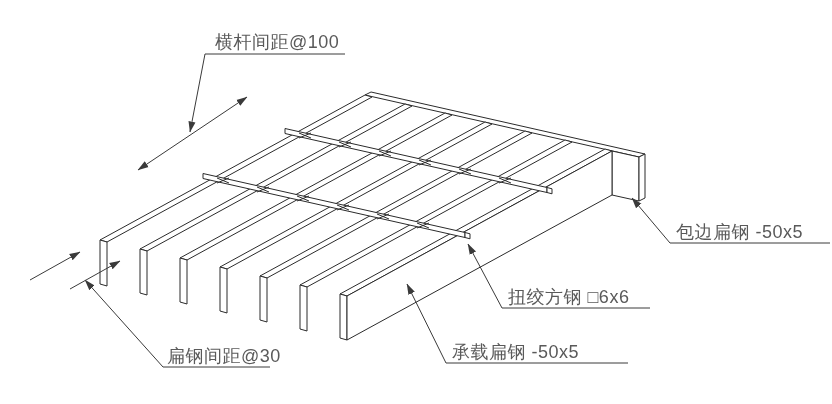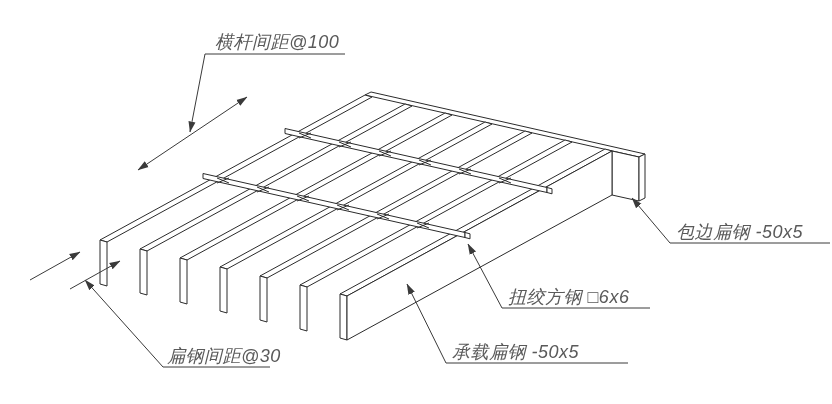--- a/index.html
+++ b/index.html
@@ -6,21 +6,20 @@
     margin: 0;
     padding: 0;
     background: #ffffff;
   }
   .canvas {
     position: relative;
     width: 832px;
     height: 404px;
     background: #ffffff;
     overflow: hidden;
-    font-style: italic;
   }
   svg { display: block; }
   .solid polygon {
     fill: #ffffff;
     stroke: #2b2b2b;
     stroke-width: 1;
     stroke-linejoin: miter;
   }
   .solid path {
     fill: none;

